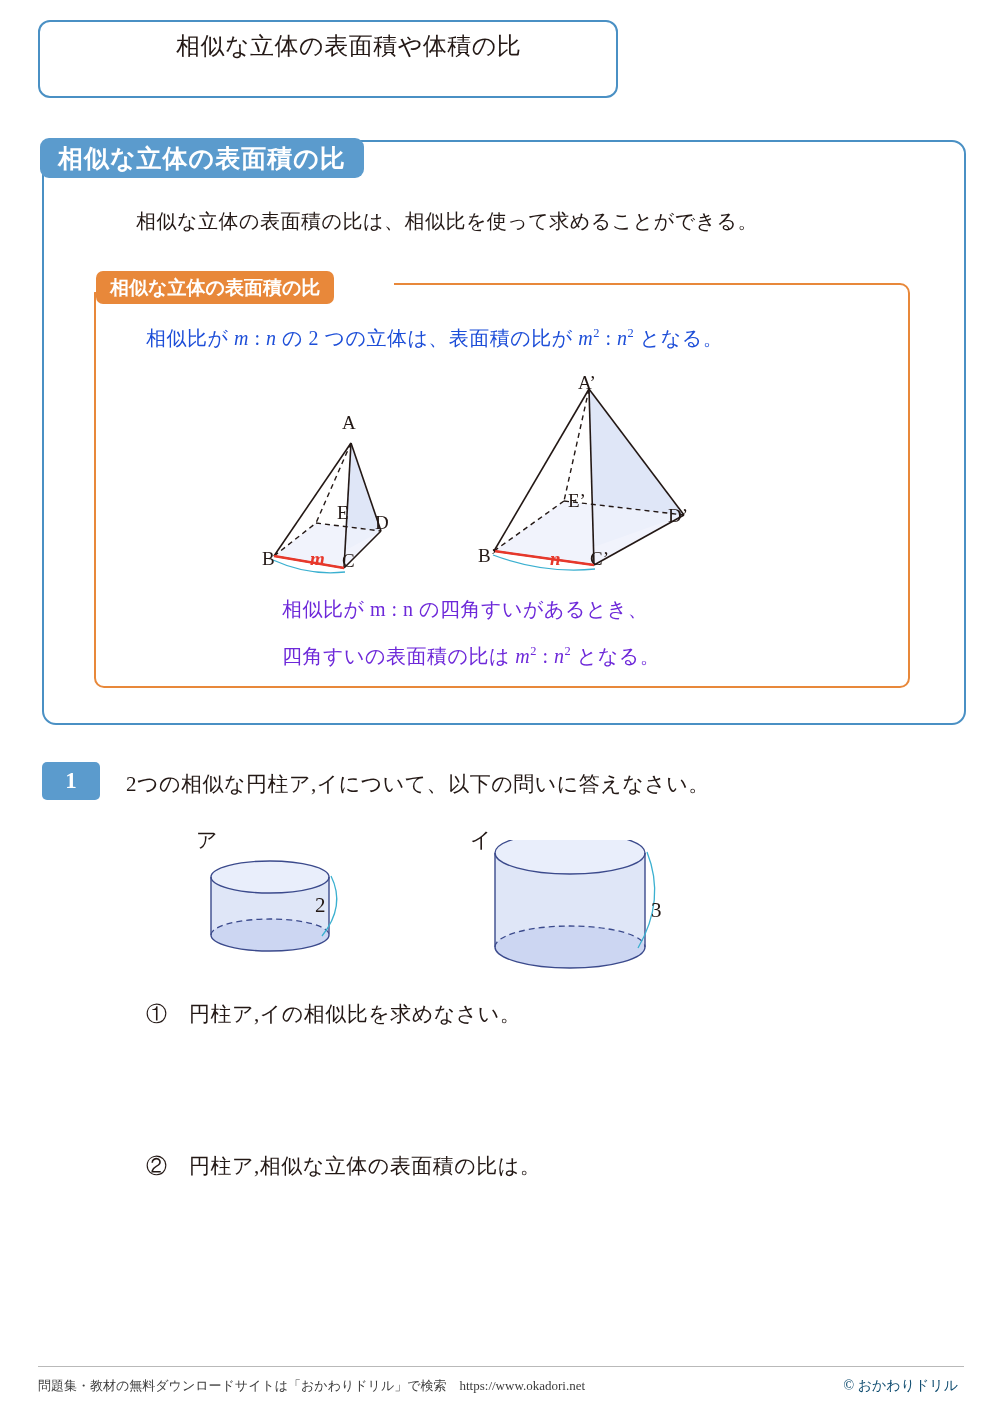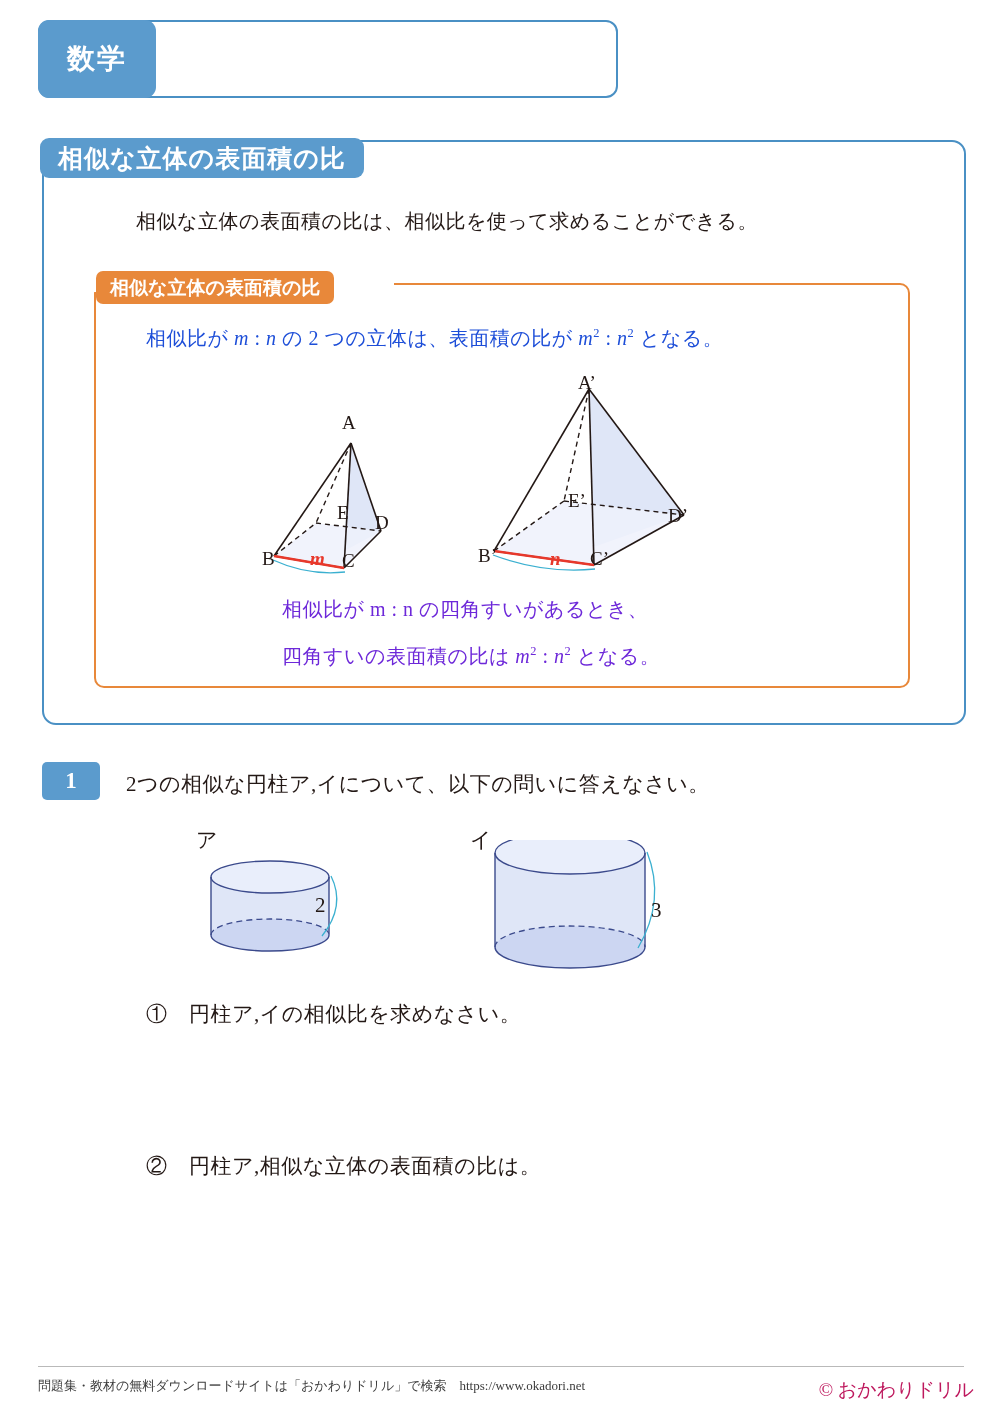--- a/index.html
+++ b/index.html
@@ -208,32 +208,32 @@
     background: #b9b9b9;
   }
   .footer-left {
     position: absolute;
     left: 38px; top: 1377px;
     font-size: 13px;
     color: #3c3c3c;
   }
   .footer-right {
     position: absolute;
-    right: 26px; top: 1377px;
-    font-size: 19px;
-    color: #be185d;
+    right: 42px; top: 1377px;
+    font-size: 14px;
+    color: #0c4a6e;
   }
 </style>
 </head>
 <body>
 
 <div class="header">
   <div class="header-frame"></div>
-  <div class="subject-badge">数学</div>
   <div class="header-texts">
+    <div class="header-big">相似な立体の表面積や体積の比</div>
   </div>
 </div>
 
 <div class="panel"></div>
 <div class="panel-mask"></div>
 <div class="panel-title">相似な立体の表面積の比</div>
 <div class="panel-lead">相似な立体の表面積の比は、相似比を使って求めることができる。</div>
 
 <div class="inner"></div>
 <div class="inner-mask"></div>

